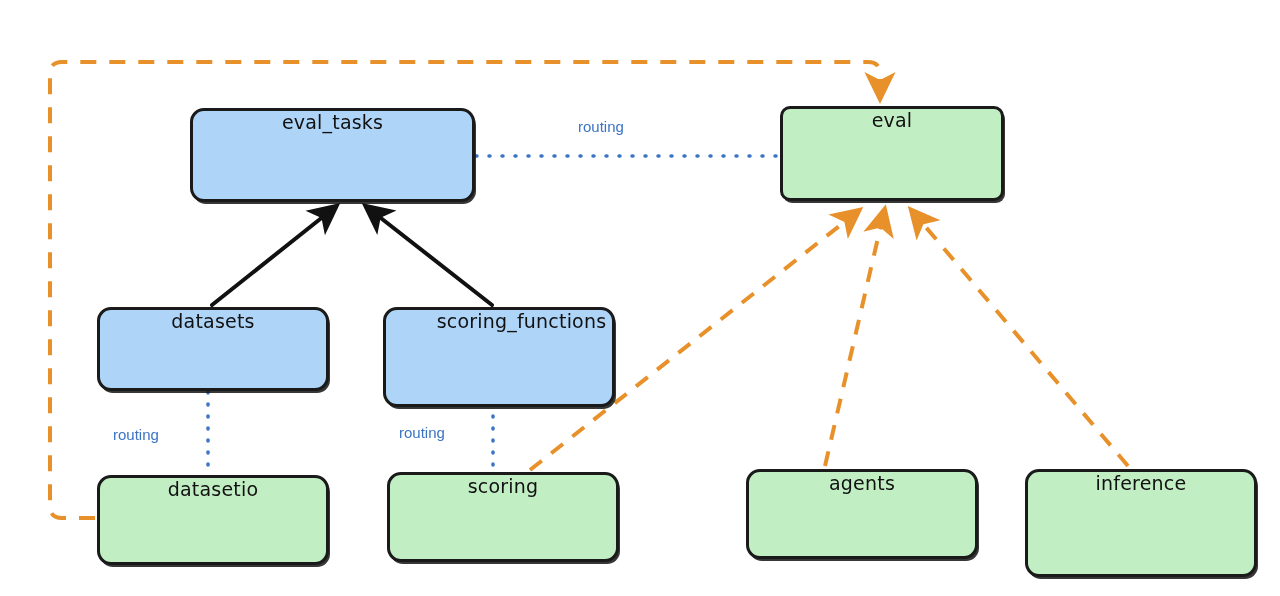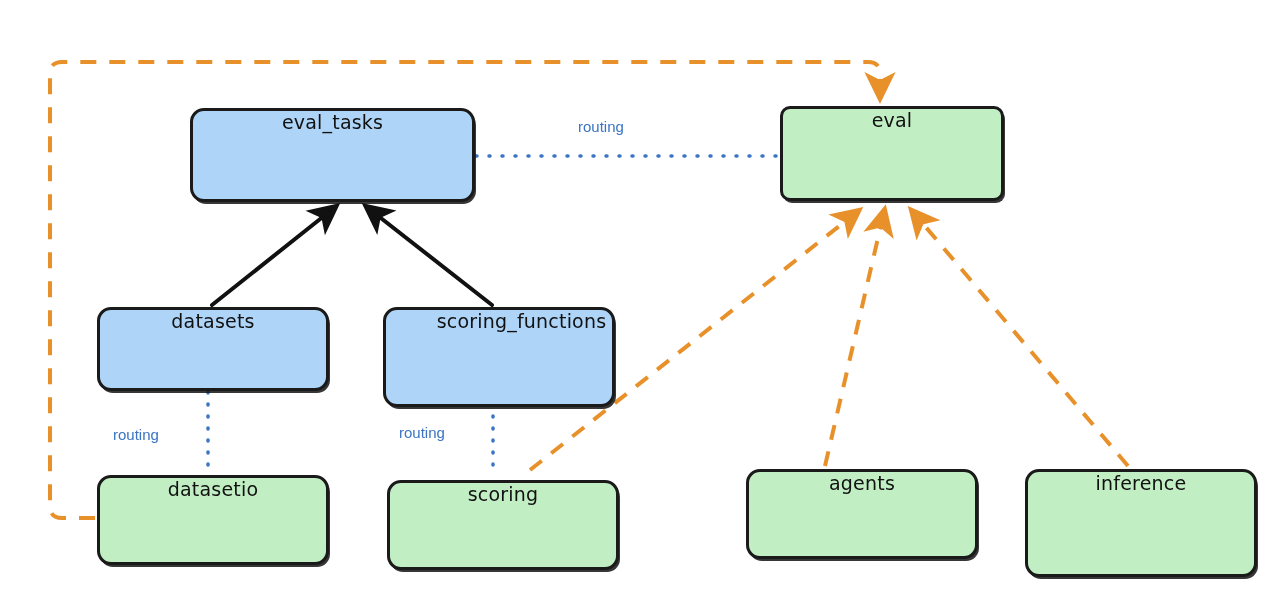--- a/index.html
+++ b/index.html
@@ -102,21 +102,21 @@
   </div>
 
   <div class="node blue" id="node-scoring_functions" style="left:383px; top:307px; width:232px; height:100px;padding-left:45px;">
     <span class="node-label">scoring_functions</span>
   </div>
 
   <div class="node green" id="node-datasetio" style="left:97px; top:475px; width:232px; height:90px;">
     <span class="node-label">datasetio</span>
   </div>
 
-  <div class="node green" id="node-scoring" style="left:387px; top:472px; width:232px; height:90px;margin-top:8px;">
+  <div class="node green" id="node-scoring" style="left:387px; top:472px; width:232px; height:90px;">
     <span class="node-label">scoring</span>
   </div>
 
   <div class="node green" id="node-agents" style="left:709px; top:469px; width:232px; height:90px;margin-left:37px;">
     <span class="node-label">agents</span>
   </div>
 
   <div class="node green" id="node-inference" style="left:1025px; top:469px; width:232px; height:108px;">
     <span class="node-label">inference</span>
   </div>

